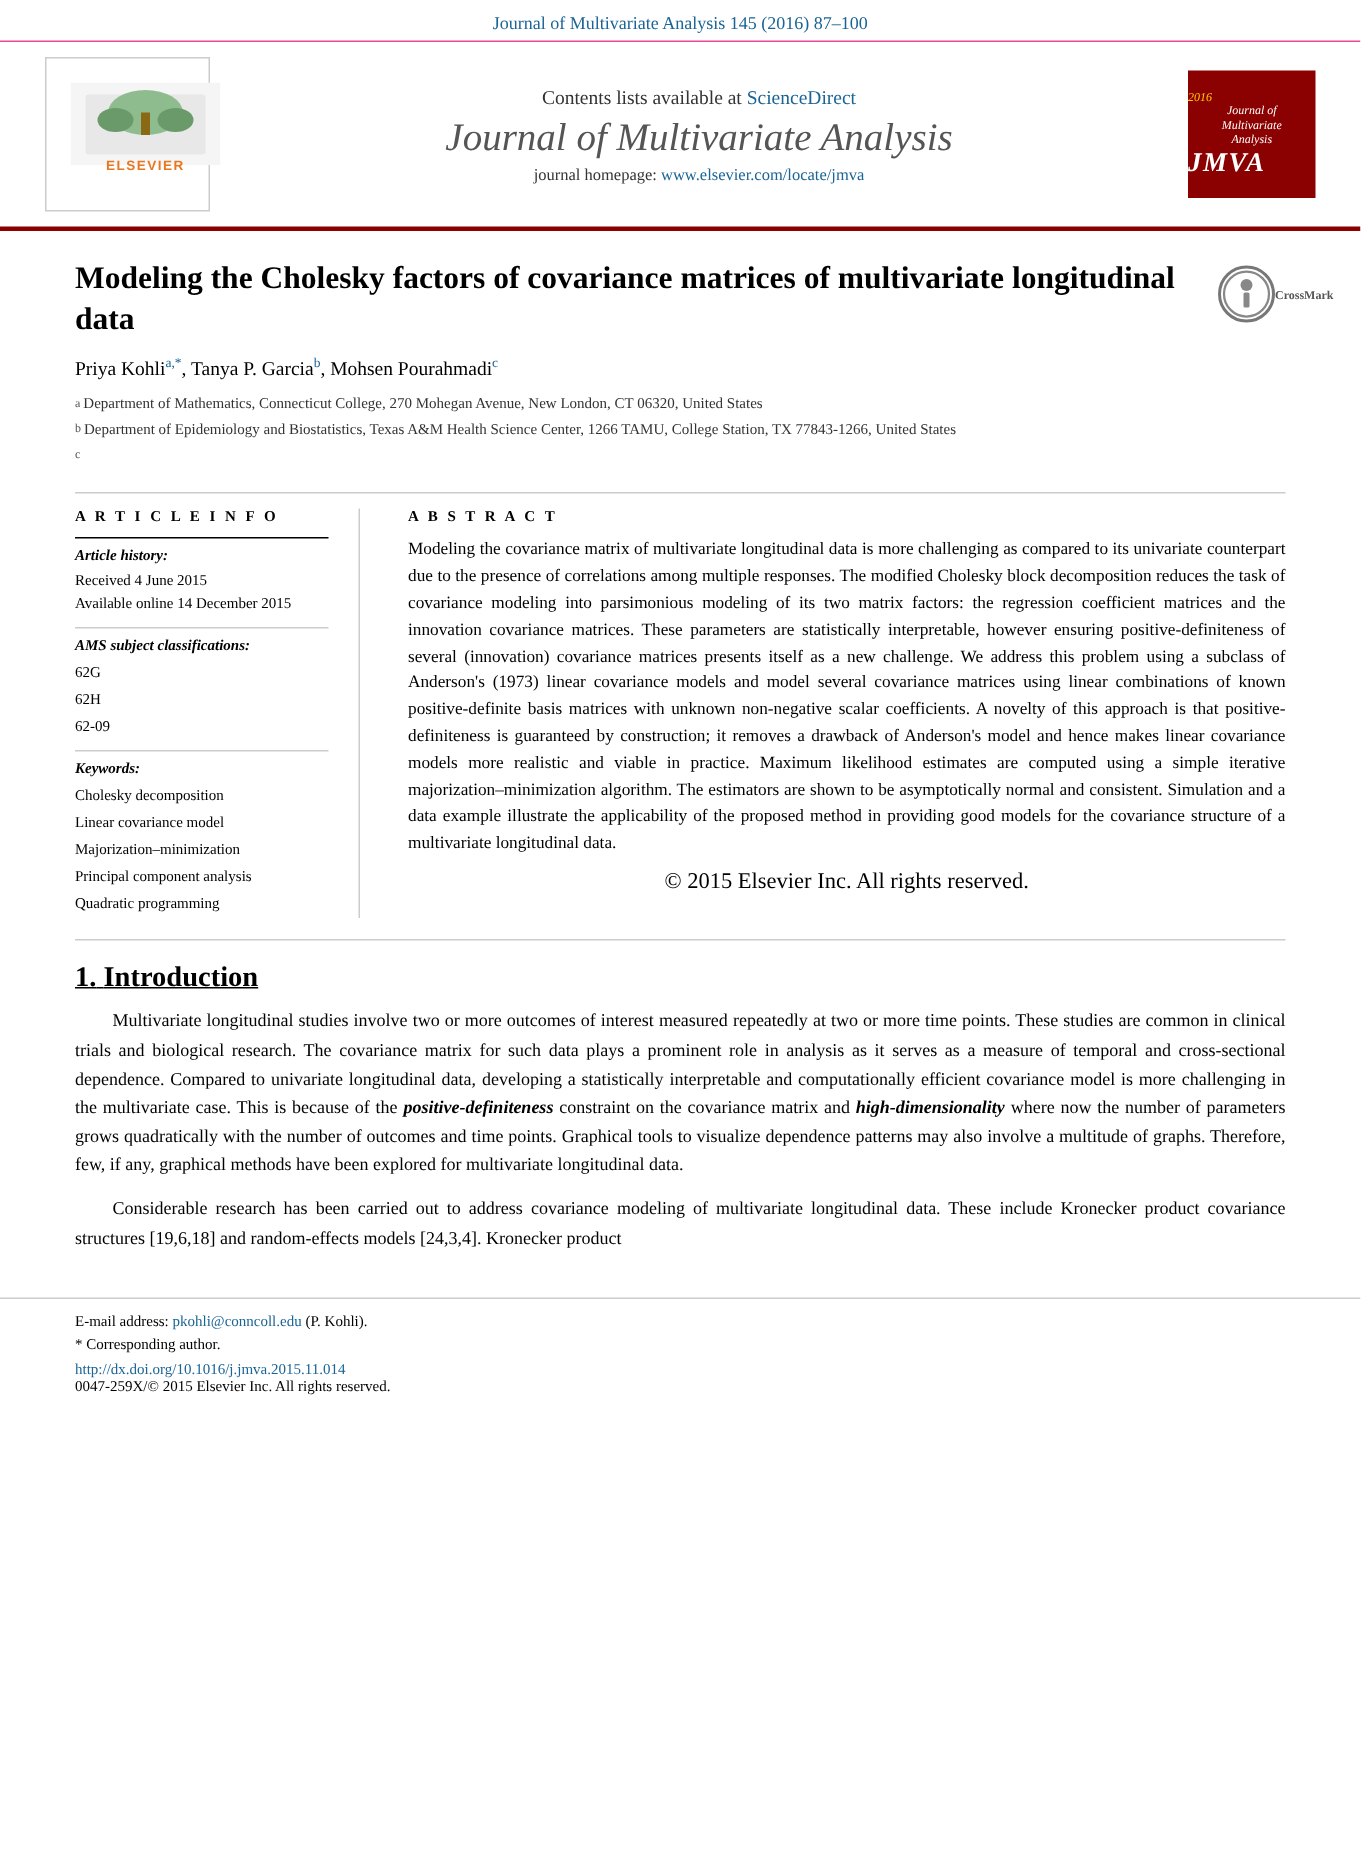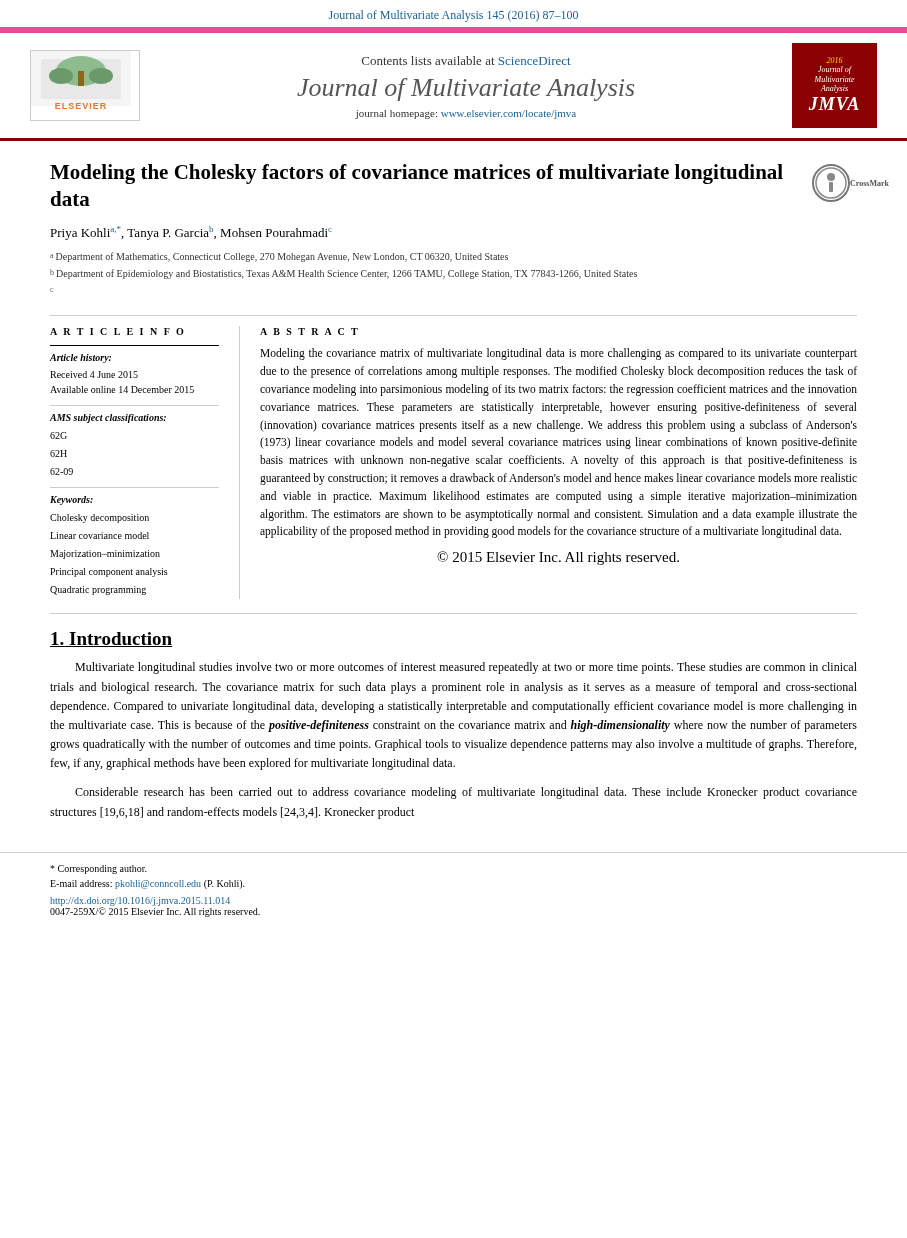--- a/index.html
+++ b/index.html
@@ -16,32 +16,32 @@
       min-height: 1238px;
       background: #fff;
       padding: 0;
     }
     
     .top-banner {
       text-align: center;
       padding: 8px 0 4px;
       font-size: 12px;
       color: #1a6496;
-      border-bottom: 6px solid #ec4899;
+      border-bottom: 1px solid #ec4899;
     }
     
     .header-area {
       display: flex;
       align-items: center;
       padding: 10px 30px;
       border-bottom: 3px solid #8b0000;
     }
     .elsevier-logo-box {
       border: 1px solid #ccc;
-      padding: 0;
+      padding: 16px;
       width: 110px;
     }
     .journal-title-area {
       flex: 1;
       text-align: center;
     }
     .contents-line {
       font-size: 13px;
       color: #333;
       margin-bottom: 4px;
@@ -62,21 +62,20 @@
     .jmva-logo {
       width: 85px;
       flex-shrink: 0;
     }
     .jmva-logo-box {
       width: 85px;
       height: 85px;
       background: #8b0000;
       display: flex;
       flex-direction: column;
-      align-items: center;
       justify-content: center;
       color: #fff;
       font-size: 9px;
       font-style: italic;
     }
     .jmva-logo-box .year {
       font-size: 8px;
       color: #ffcc00;
     }
     .jmva-logo-box .jmva-name {
@@ -157,21 +156,21 @@
       line-height: 1.8;
     }
     .divider {
       border: none;
       border-top: 1px solid #ccc;
       margin: 8px 0;
     }
     
     .two-col {
       display: flex;
-      gap: 0;
+      gap: 12px;
       padding: 10px 50px 10px;
     }
     .left-col {
       width: 190px;
       flex-shrink: 0;
       padding-right: 20px;
       border-right: 1px solid #ccc;
     }
     .right-col {
       flex: 1;
@@ -401,24 +400,24 @@
     <div class="paragraph">
       Multivariate longitudinal studies involve two or more outcomes of interest measured repeatedly at two or more time points. These studies are common in clinical trials and biological research. The covariance matrix for such data plays a prominent role in analysis as it serves as a measure of temporal and cross-sectional dependence. Compared to univariate longitudinal data, developing a statistically interpretable and computationally efficient covariance model is more challenging in the multivariate case. This is because of the <span class="italic bold">positive-definiteness</span> constraint on the covariance matrix and <span class="italic bold">high-dimensionality</span> where now the number of parameters grows quadratically with the number of outcomes and time points. Graphical tools to visualize dependence patterns may also involve a multitude of graphs. Therefore, few, if any, graphical methods have been explored for multivariate longitudinal data.
     </div>
     <div class="paragraph">
       Considerable research has been carried out to address covariance modeling of multivariate longitudinal data. These include Kronecker product covariance structures [19,6,18] and random-effects models [24,3,4]. Kronecker product
     </div>
   </div>
 
   <div class="footer-section">
     <div class="footnote">
+      <span>E-mail address: </span><span class="footnote-link">pkohli@conncoll.edu</span><span> (P. Kohli).</span>
+    </div>
+    <div class="footnote">
       <span>* Corresponding author.</span>
-    </div>
-    <div class="footnote">
-      <span>E-mail address: </span><span class="footnote-link">pkohli@conncoll.edu</span><span> (P. Kohli).</span>
     </div>
   </div>
 
   <div class="bottom-info">
     <div class="bottom-link">http://dx.doi.org/10.1016/j.jmva.2015.11.014</div>
     <div>0047-259X/© 2015 Elsevier Inc. All rights reserved.</div>
   </div>
 
 </div>
 

